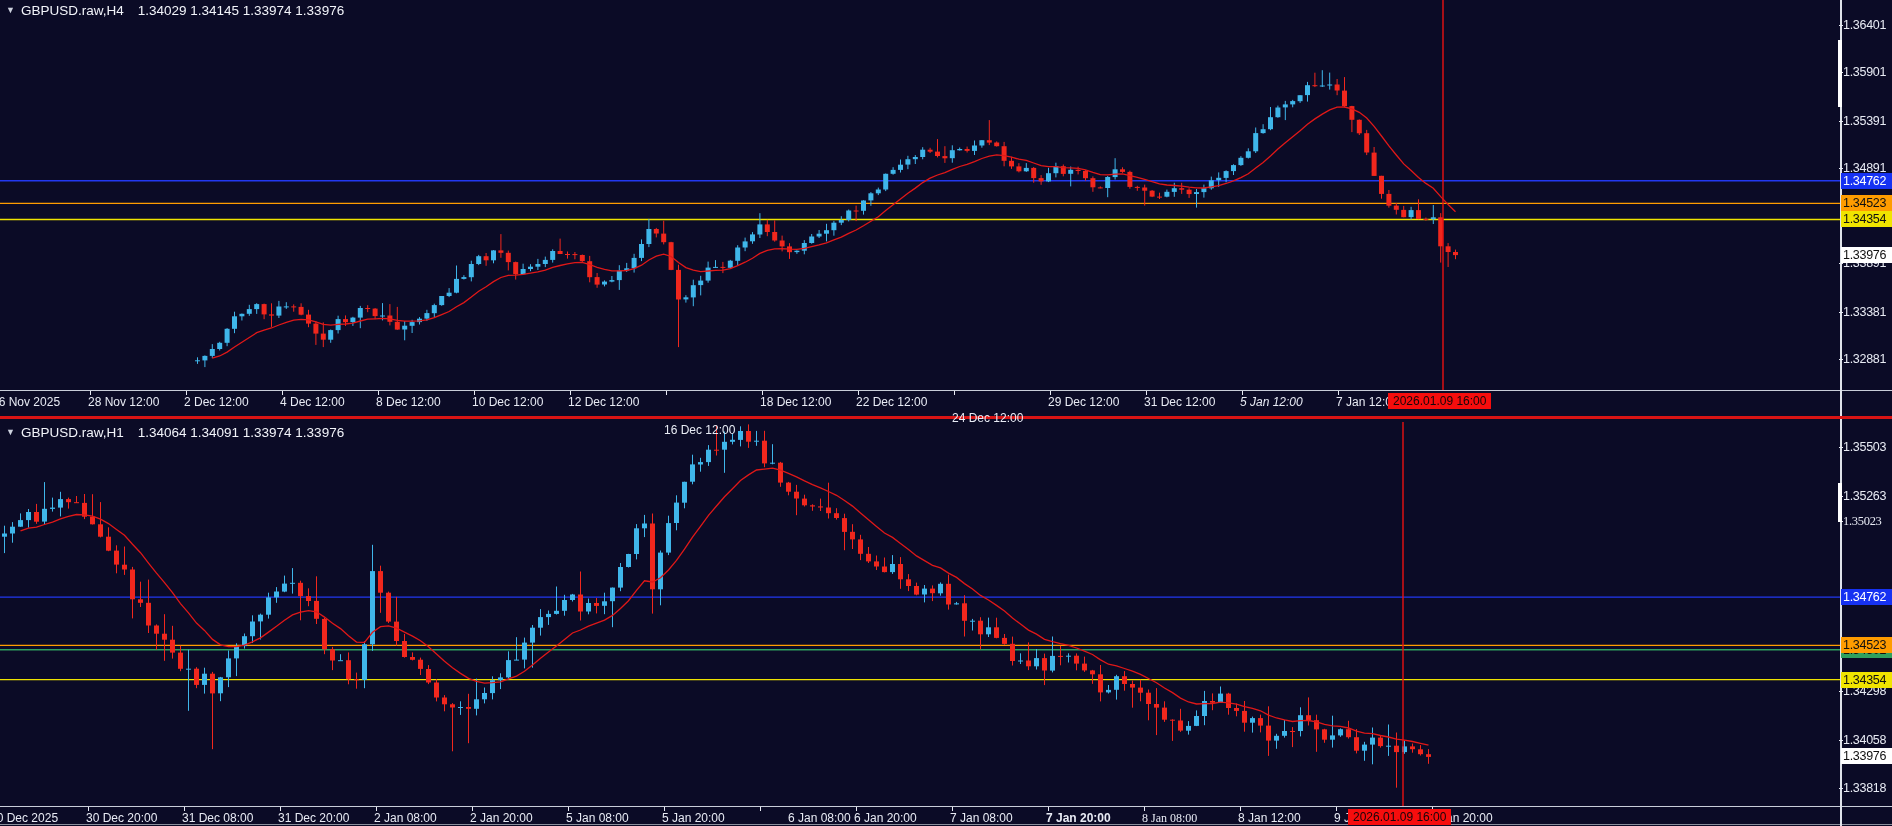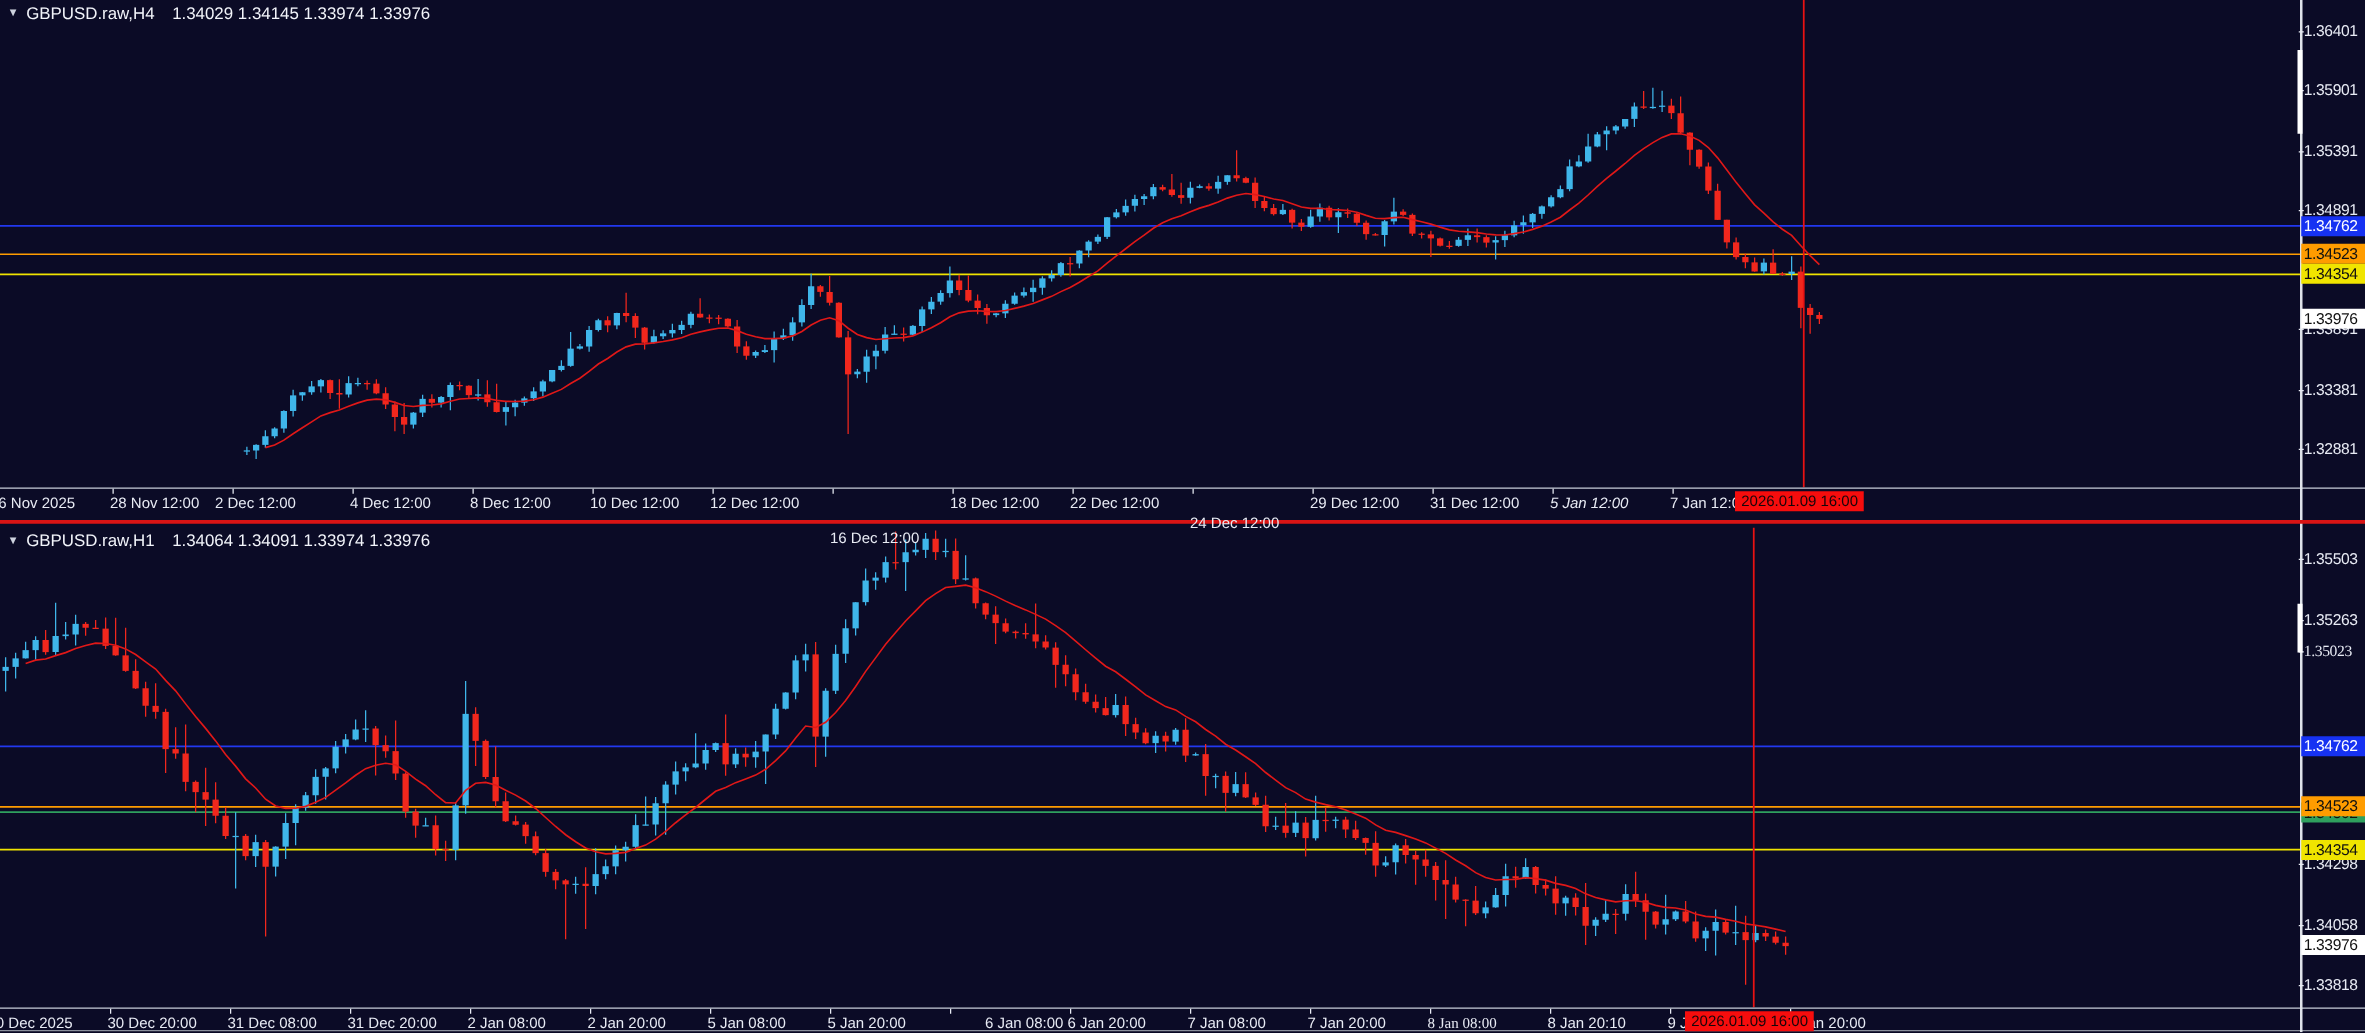--- a/index.html
+++ b/index.html
@@ -382,21 +382,21 @@
       </g>
       <polyline points="212.3,358.1 219.7,356.0 227.1,352.1 234.5,347.0 241.9,342.2 249.3,337.5 256.7,332.7 264.1,330.1 271.5,328.0 278.9,325.0 286.3,322.3 293.7,320.1 301.1,319.3 308.5,319.9 315.9,321.9 323.3,324.4 330.7,325.2 338.1,324.3 345.5,324.0 352.9,323.1 360.3,321.0 367.7,319.2 375.1,318.8 382.5,318.3 389.9,318.8 397.3,320.3 404.7,321.1 412.1,321.2 419.5,320.9 426.9,319.8 434.3,317.7 441.7,314.6 449.1,311.5 456.5,306.8 463.9,302.6 471.3,297.1 478.7,291.2 486.1,286.8 493.5,281.6 500.9,277.5 508.3,275.3 515.7,275.1 523.1,274.3 530.5,273.2 537.9,271.9 545.3,270.2 552.7,267.4 560.1,265.5 567.5,263.9 574.9,262.6 582.3,262.4 589.7,264.5 597.1,267.4 604.5,269.4 611.9,270.9 619.3,270.9 626.7,270.5 634.1,268.7 641.5,265.2 648.9,260.0 656.3,256.2 663.7,254.2 671.1,256.5 678.5,262.6 685.9,267.6 693.3,270.1 700.7,271.6 708.1,271.0 715.5,270.4 722.9,270.1 730.3,268.7 737.7,265.7 745.1,262.2 752.5,258.2 759.9,253.4 767.3,250.3 774.7,248.9 782.1,248.6 789.5,249.1 796.9,249.3 804.3,248.4 811.7,246.7 819.1,244.9 826.5,242.8 833.9,239.9 841.3,237.1 848.7,233.3 856.1,230.0 863.5,225.8 870.9,221.2 878.3,216.7 885.7,210.5 893.1,204.7 900.5,199.0 907.9,193.3 915.3,188.1 922.7,182.6 930.1,178.2 937.5,175.0 944.9,172.6 952.3,169.4 959.7,166.5 967.1,164.3 974.5,161.6 981.9,158.5 989.3,156.2 996.7,154.8 1004.1,155.7 1011.5,157.2 1018.9,159.2 1026.3,160.4 1033.7,163.0 1041.1,165.6 1048.5,166.7 1055.9,166.6 1063.3,167.6 1070.7,167.9 1078.1,168.4 1085.5,169.8 1092.9,172.3 1100.3,174.6 1107.7,174.9 1115.1,174.1 1122.5,173.8 1129.9,175.7 1137.3,177.4 1144.7,179.3 1152.1,181.7 1159.5,183.9 1166.9,185.0 1174.3,185.5 1181.7,186.1 1189.1,187.2 1196.5,187.9 1203.9,188.0 1211.3,186.9 1218.7,185.6 1226.1,183.5 1233.5,180.9 1240.9,177.6 1248.3,173.8 1255.7,168.0 1263.1,162.5 1270.5,156.0 1277.9,149.1 1285.3,142.7 1292.7,136.8 1300.1,130.8 1307.5,124.3 1314.9,118.9 1322.3,114.1 1329.7,109.9 1337.1,107.1 1344.5,107.0 1351.9,108.8 1359.3,112.3 1366.7,118.0 1374.1,126.3 1381.5,136.0 1388.9,145.9 1396.3,155.0 1403.7,163.9 1411.1,170.5 1418.5,177.5 1425.9,183.4 1433.3,188.3 1440.7,196.6 1448.1,204.5 1455.5,211.7" fill="none" stroke="#e01818" stroke-width="1.3"></polyline>
       <line x1="1443" x2="1443" y1="0" y2="390" stroke="#e81212" stroke-width="1.4"></line>
     </svg>
   <div class="sep-line" style="top:390px"></div>
   <div class="time-axis" id="taxis0" style="top:391px">
       <div class="time-label" style="left: -8px;">26 Nov 2025</div>
       <div class="time-tick" style="left: 90px;"></div>
       <div class="time-label" style="left: 88px;">28 Nov 12:00</div>
       <div class="time-tick" style="left: 186px;"></div>
-      <div class="time-label" style="left: 172px;">2 Dec 12:00</div>
+      <div class="time-label" style="left: 184px;">2 Dec 12:00</div>
       <div class="time-tick" style="left: 282px;"></div>
       <div class="time-label" style="left: 280px;">4 Dec 12:00</div>
       <div class="time-tick" style="left: 378px;"></div>
       <div class="time-label" style="left: 376px;">8 Dec 12:00</div>
       <div class="time-tick" style="left: 474px;"></div>
       <div class="time-label" style="left: 472px;">10 Dec 12:00</div>
       <div class="time-tick" style="left: 570px;"></div>
       <div class="time-label" style="left: 568px;">12 Dec 12:00</div>
       <div class="time-tick" style="left: 666px;"></div>
       <div class="time-label" style="left: 664px; margin-top: 28px;">16 Dec 12:00</div>
@@ -807,25 +807,25 @@
       <div class="time-label" style="left: 566px;">5 Jan 08:00</div>
       <div class="time-tick" style="left: 664px;"></div>
       <div class="time-label" style="left: 662px;">5 Jan 20:00</div>
       <div class="time-tick" style="left: 760px;"></div>
       <div class="time-label" style="left: 788px;">6 Jan 08:00</div>
       <div class="time-tick" style="left: 856px;"></div>
       <div class="time-label" style="left: 854px;">6 Jan 20:00</div>
       <div class="time-tick" style="left: 952px;"></div>
       <div class="time-label" style="left: 950px;">7 Jan 08:00</div>
       <div class="time-tick" style="left: 1048px;"></div>
-      <div class="time-label" style="left: 1046px;">7 Jan 20:00</div>
+      <div class="time-label" style="left: 1046px; font-weight: bold;">7 Jan 20:00</div>
       <div class="time-tick" style="left: 1144px;"></div>
       <div class="time-label" style="left: 1142px; font-family: Liberation Serif, serif;">8 Jan 08:00</div>
       <div class="time-tick" style="left: 1240px;"></div>
-      <div class="time-label" style="left: 1238px;">8 Jan 20:10</div>
+      <div class="time-label" style="left: 1238px;">8 Jan 12:00</div>
       <div class="time-tick" style="left: 1336px;"></div>
       <div class="time-label" style="left: 1334px;">9 Jan 08:00</div>
       <div class="time-tick" style="left: 1432px;"></div>
       <div class="time-label" style="left: 1430px;">9 Jan 20:00</div>
       <div class="time-cursor" style="left: 1348px;">2026.01.09 16:00</div>
     </div>
 
   <div class="sep-line" style="top:824px;background:#8a8f9c"></div>
   <div class="axis-vline" style="left:1840px"></div>
   <div id="scales">

